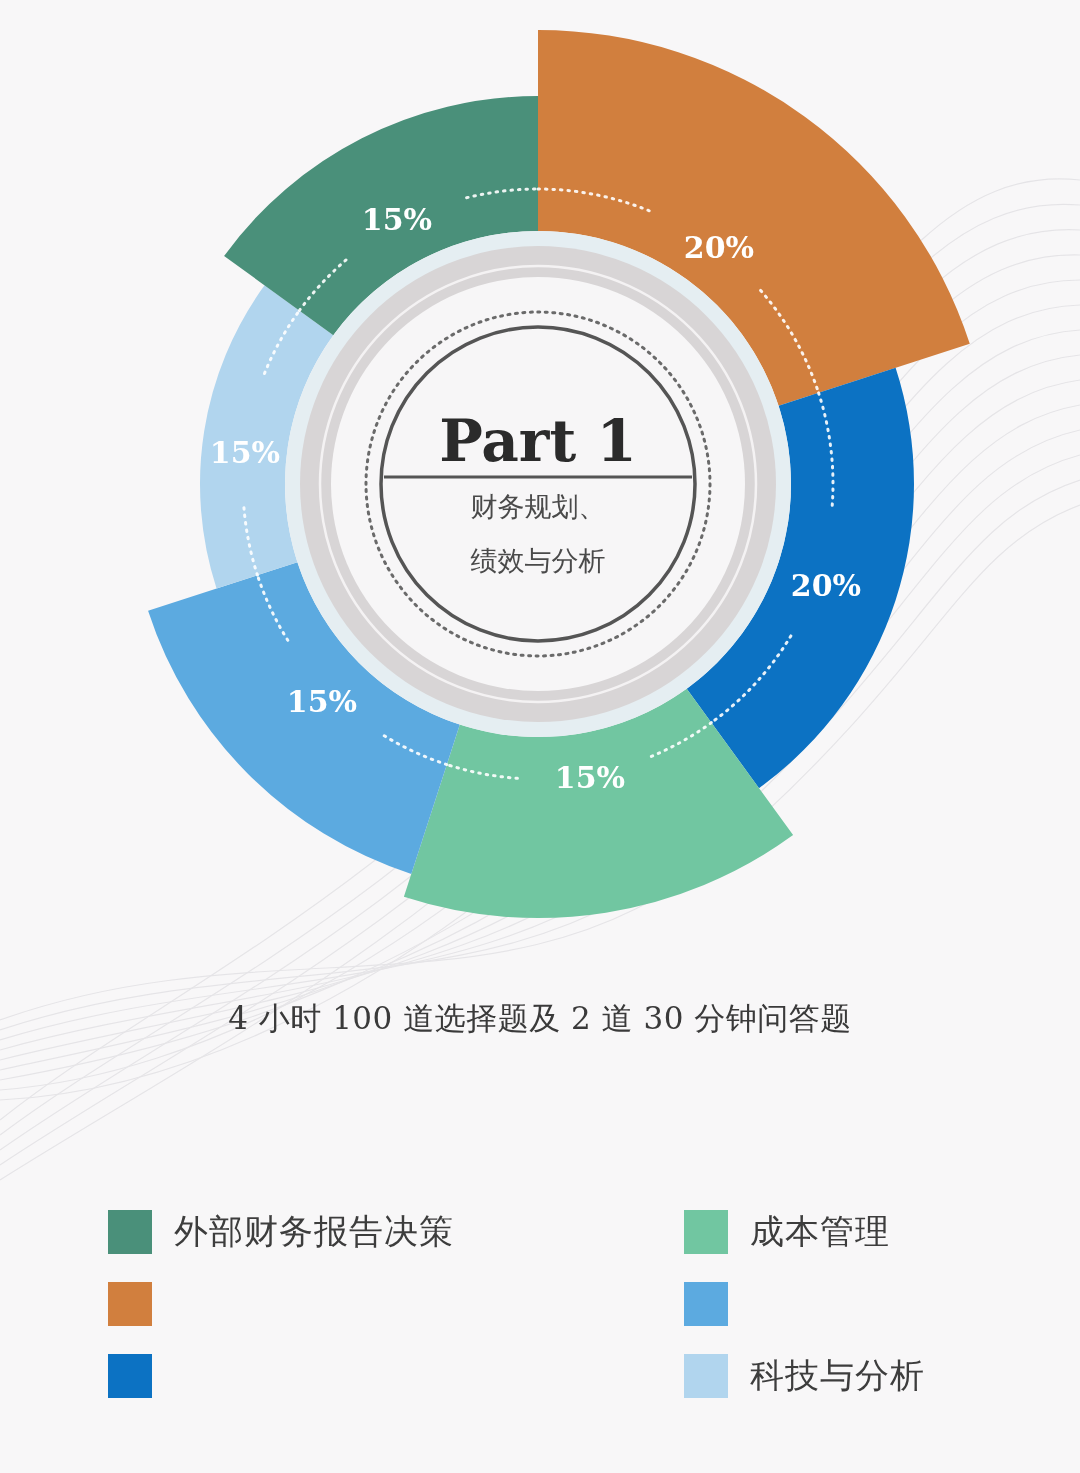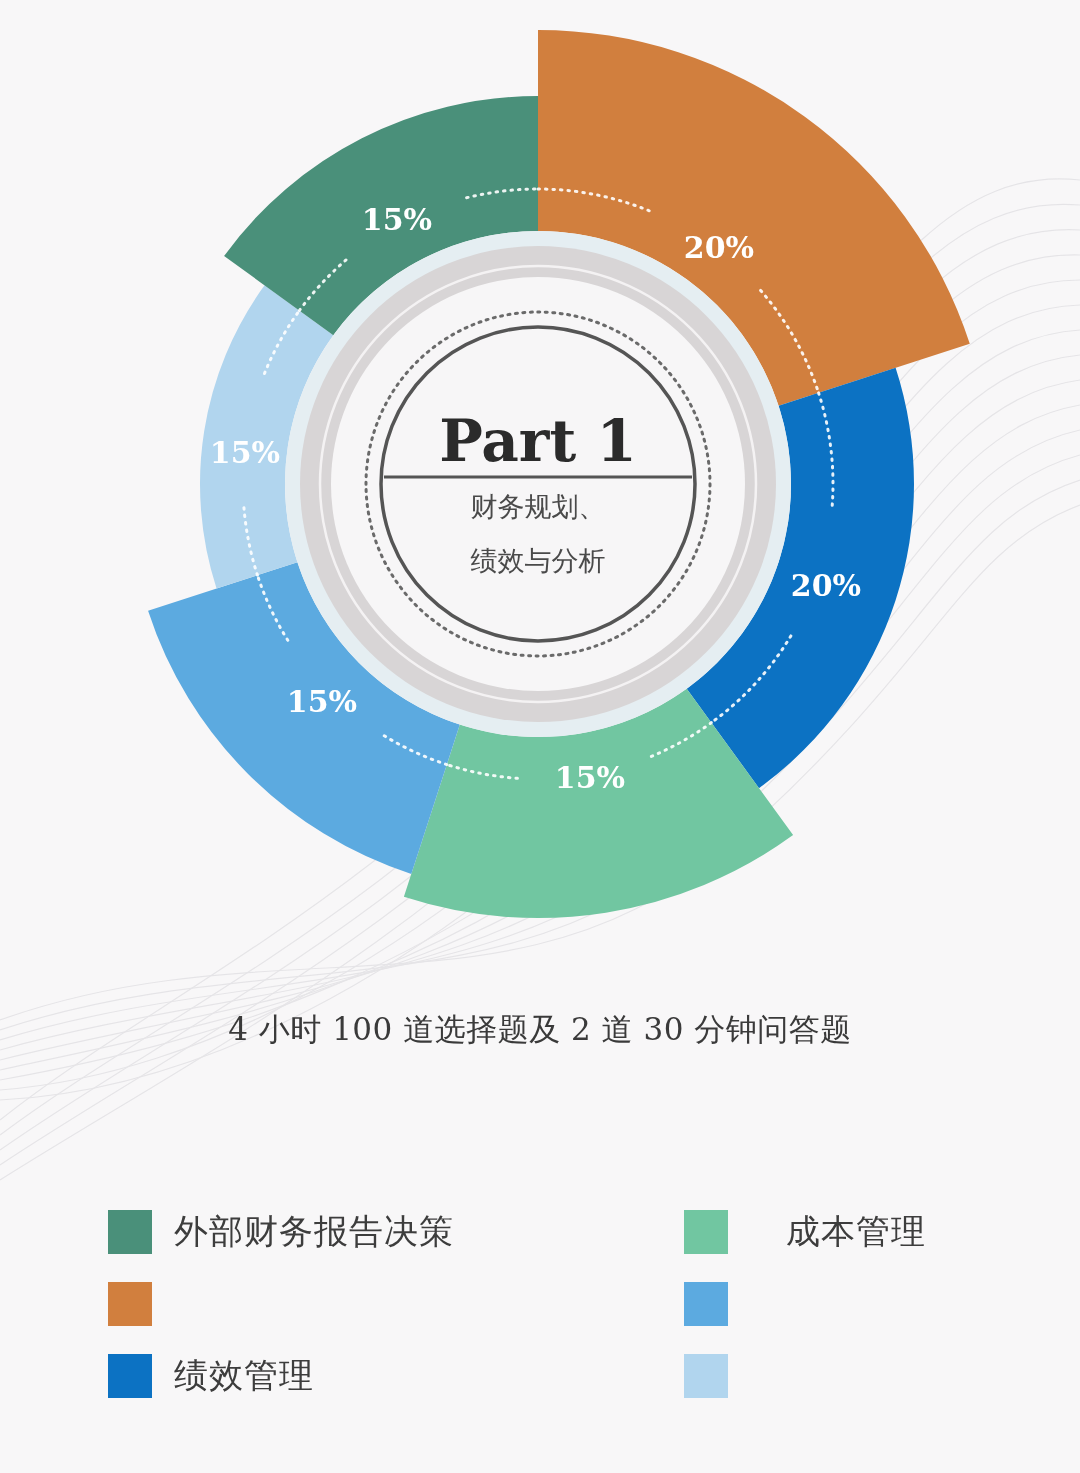--- a/index.html
+++ b/index.html
@@ -15,21 +15,21 @@
     font-weight: bold; font-size: 30px; fill: #ffffff;
   }
   .part-title {
     font-family: "DejaVu Serif", "Liberation Serif", serif;
     font-weight: bold; font-size: 58px; fill: #2b2b2b;
   }
   .part-sub { font-size: 27px; fill: #4a4a4a; }
   .exam-info {
     position: absolute; left: 0; top: 998px; width: 1080px; text-align: center;
     font-family: "DejaVu Serif", "Liberation Serif", serif;
-    font-size: 31px; color: #3a3a3a; letter-spacing: 0.5px; margin-top: 11px;
+    font-size: 31px; color: #3a3a3a; letter-spacing: 0.5px;
   }
   .legend { position: absolute; top: 1208px; left: 0; width: 1080px; }
   .legend-item { position: absolute; display: flex; align-items: center; height: 48px; }
   .swatch { width: 44px; height: 44px; margin-right: 22px; }
   .legend-label { font-size: 34px; color: #3d3d3d; letter-spacing: 1px; }
 </style>
 </head>
 <body>
 
 <svg class="bg-waves" viewBox="0 0 1080 1473">
@@ -100,25 +100,25 @@
 <div class="legend">
   <div class="legend-item" style="left:108px; top:0px;">
     <div class="swatch" style="background:#4a907a;"></div>
     <span class="legend-label">外部财务报告决策</span>
   </div>
   <div class="legend-item" style="left:108px; top:72px;">
     <div class="swatch" style="background:#d17f3e;"></div>
   </div>
   <div class="legend-item" style="left:108px; top:144px;">
     <div class="swatch" style="background:#0c72c3;"></div>
-    <span class="legend-label">绩效管理</span>
   </div>
-  <div class="legend-item" style="left:684px; top:0px;gap:36px;">
+  <div class="legend-item" style="left:684px; top:0px;">
     <div class="swatch" style="background:#71c6a1;"></div>
     <span class="legend-label">成本管理</span>
   </div>
   <div class="legend-item" style="left:684px; top:72px;">
     <div class="swatch" style="background:#5caae0;"></div>
   </div>
   <div class="legend-item" style="left:684px; top:144px;">
     <div class="swatch" style="background:#b1d5ee;"></div>
+    <span class="legend-label">科技与分析</span>
   </div>
 </div>
 
 </body></html>

